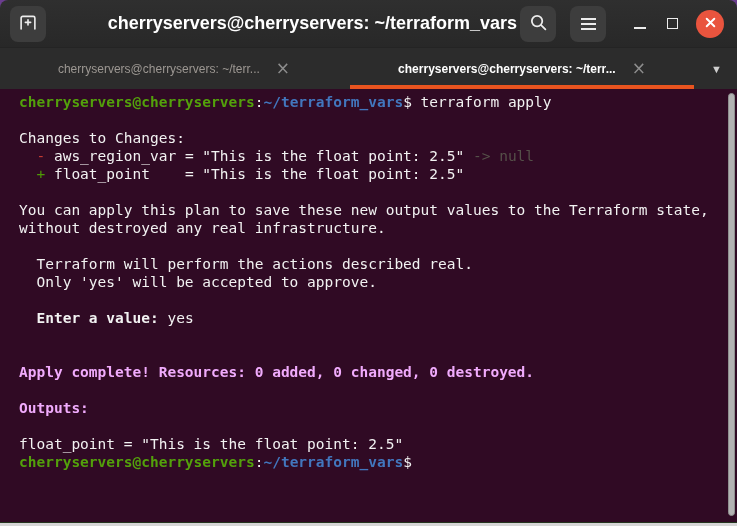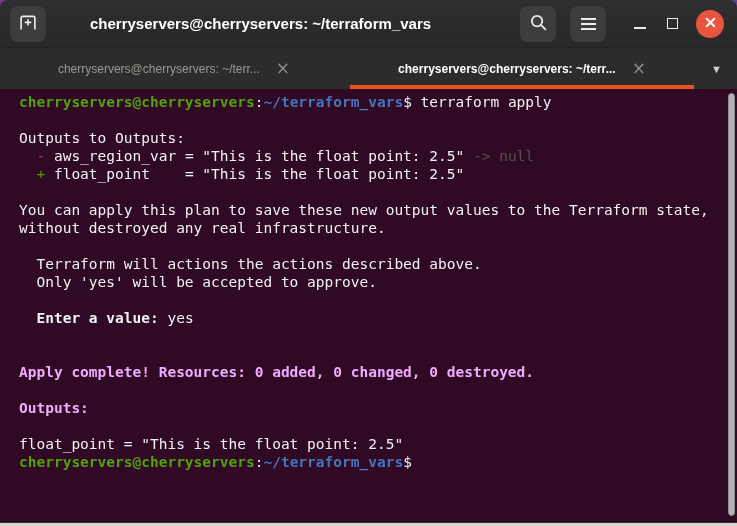--- a/index.html
+++ b/index.html
@@ -24,22 +24,22 @@
   }
   .tb-btn {
     width:36px; height:36px; border:none; border-radius:8px;
     background:#3d3d3d; color:#eee;
     display:flex; align-items:center; justify-content:center;
     padding:0; cursor:pointer;
   }
   .newtab-btn { margin-left:10px; }
   .win-title {
     position:absolute; left:90px; right:220px;
-    text-align:left; color:#ffffff;
-    font-weight:bold; font-size:15px;
+    text-align:right; color:#ffffff;
+    font-weight:bold; font-size:18px;
     white-space:nowrap; overflow:hidden;
     pointer-events:none;
   }
   .tb-right { position:absolute; right:13px; display:flex; align-items:center; }
   .gap14 { width:14px; } .gap24 { width:24px; } .gap12 { width:12px; }
   .ctl-btn {
     border:none; background:transparent; padding:0; cursor:pointer;
     width:20px; height:24px;
     display:flex; align-items:center; justify-content:center;
   }
@@ -176,28 +176,28 @@
     </div>
     <button class="tab-chooser">
       <span>▼</span>
     </button>
   </div>
 
   <div class="terminal">
     <div id="term-output">
         <div class="term-line"><span class="sg-user">cherryservers@cherryservers</span><span class="sg-fg">:</span><span class="sg-path">~/terraform_vars</span><span class="sg-fg">$ terraform apply</span></div>
         <div class="term-line"><span class="sg-fg"> </span></div>
-        <div class="term-line"><span class="sg-fg">Outputs to Outputs:</span></div>
+        <div class="term-line"><span class="sg-fg">Changes to Changes:</span></div>
         <div class="term-line"><span class="sg-fg">  </span><span class="sg-red">-</span><span class="sg-fg"> aws_region_var = "This is the float point: 2.5"</span><span class="sg-muted"> -&gt; null</span></div>
         <div class="term-line"><span class="sg-fg">  </span><span class="sg-green">+</span><span class="sg-fg"> float_point    = "This is the float point: 2.5"</span></div>
         <div class="term-line"><span class="sg-fg"> </span></div>
         <div class="term-line"><span class="sg-fg">You can apply this plan to save these new output values to the Terraform state,</span></div>
         <div class="term-line"><span class="sg-fg">without destroyed any real infrastructure.</span></div>
         <div class="term-line"><span class="sg-fg"> </span></div>
-        <div class="term-line"><span class="sg-fg">  Terraform will actions the actions described above.</span></div>
+        <div class="term-line"><span class="sg-fg">  Terraform will perform the actions described real.</span></div>
         <div class="term-line"><span class="sg-fg">  Only 'yes' will be accepted to approve.</span></div>
         <div class="term-line"><span class="sg-fg"> </span></div>
         <div class="term-line"><span class="sg-fg">  </span><span class="sg-bold">Enter a value: </span><span class="sg-fg">yes</span></div>
         <div class="term-line"><span class="sg-fg"> </span></div>
         <div class="term-line"><span class="sg-fg"> </span></div>
         <div class="term-line"><span class="sg-greenb">Apply complete! Resources: 0 added, 0 changed, 0 destroyed.</span></div>
         <div class="term-line"><span class="sg-fg"> </span></div>
         <div class="term-line"><span class="sg-greenb">Outputs:</span></div>
         <div class="term-line"><span class="sg-fg"> </span></div>
         <div class="term-line"><span class="sg-fg">float_point = "This is the float point: 2.5"</span></div>

